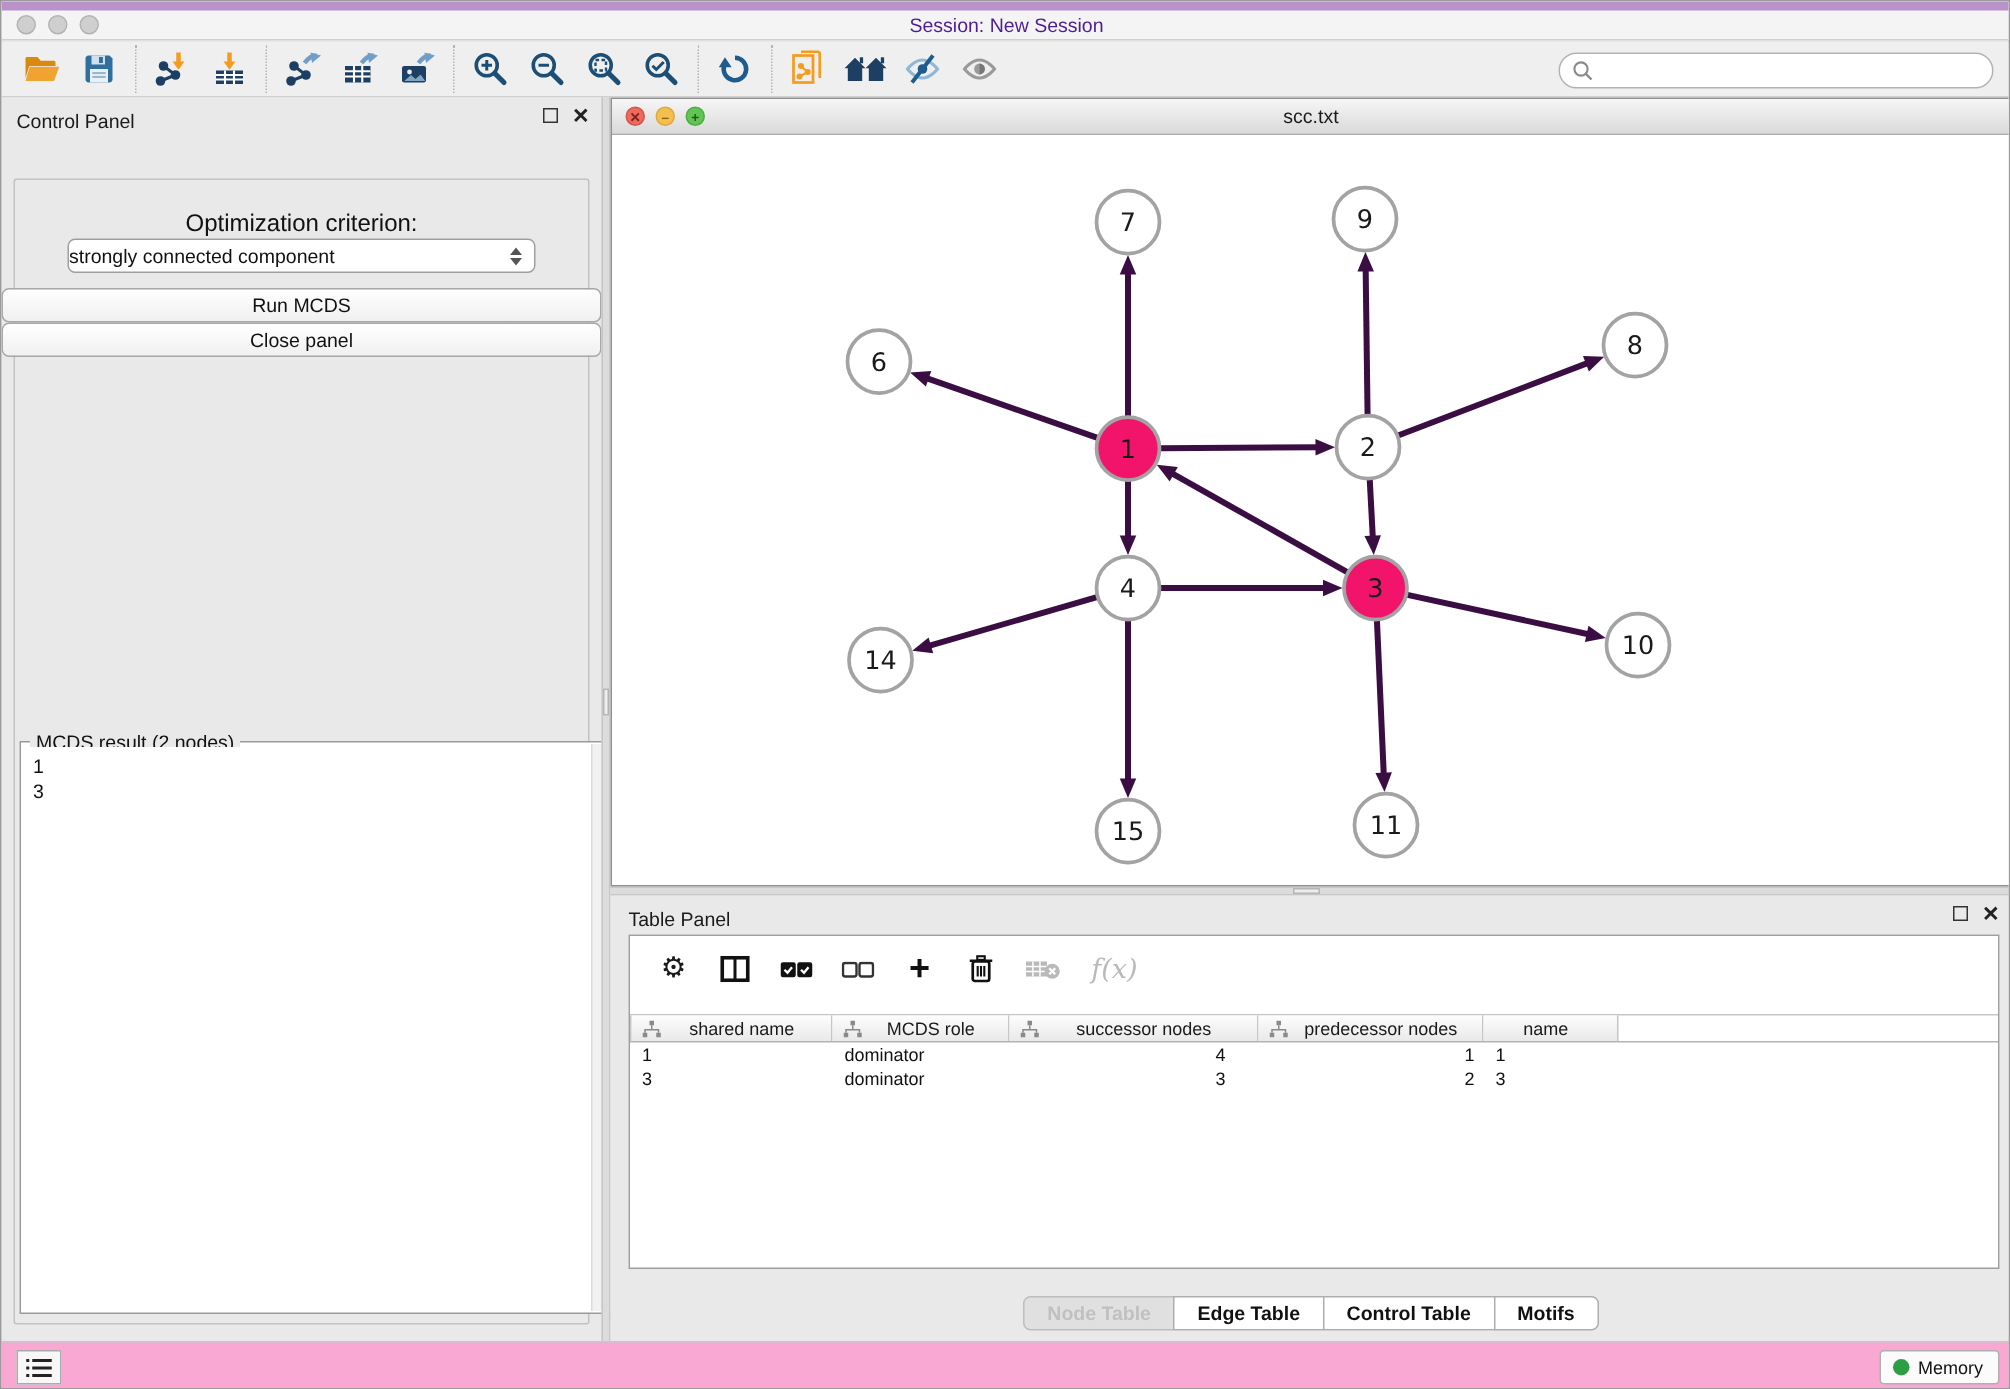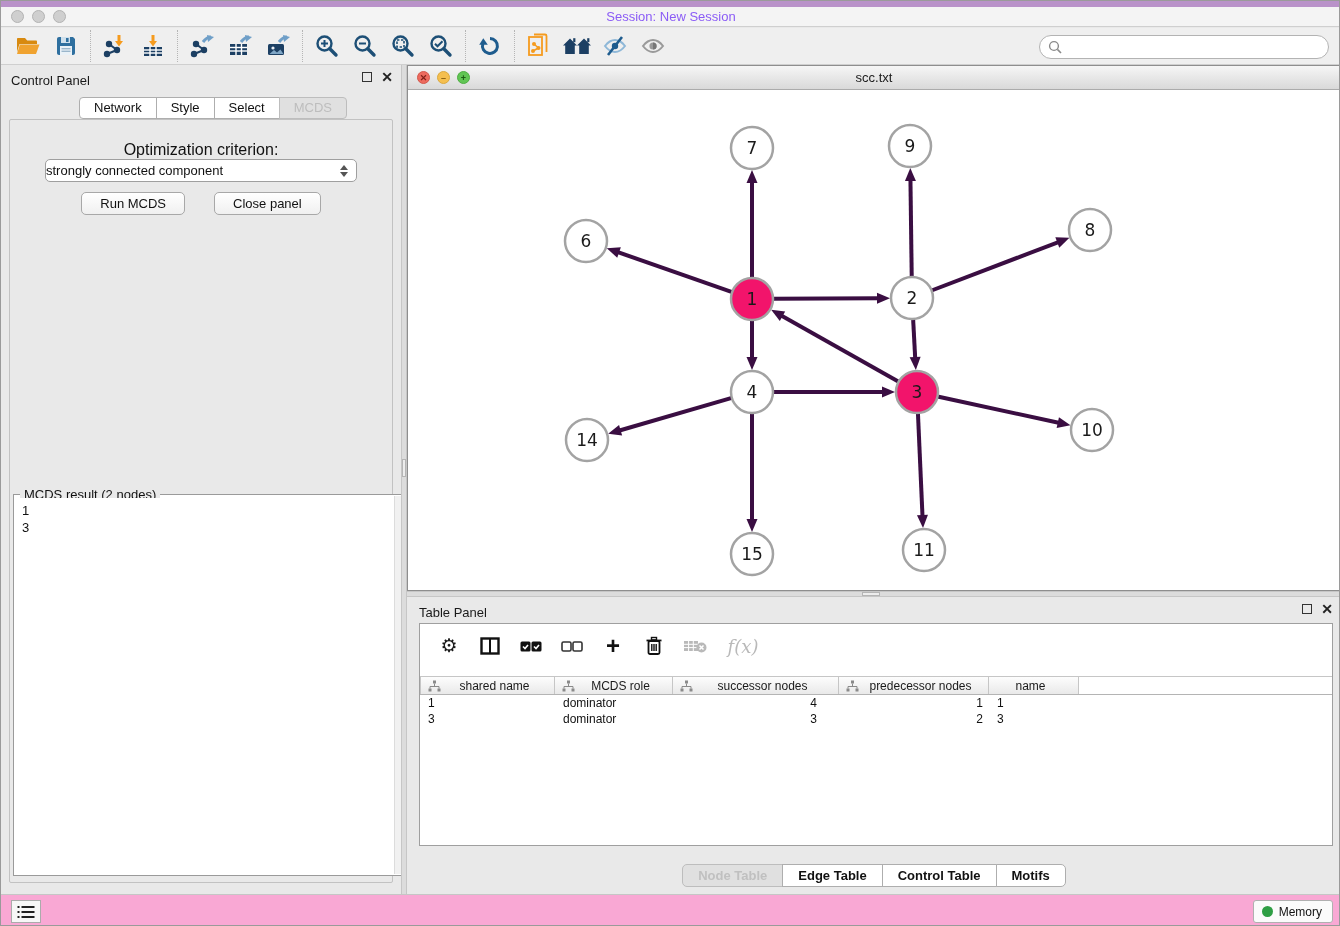--- a/index.html
+++ b/index.html
@@ -5,21 +5,21 @@
   * { box-sizing: border-box; margin: 0; padding: 0; }
   html,body { background:#ffffff; }
   body { font-family:"Liberation Sans", sans-serif; }
   .app { position:relative; width:1340px; height:926px; background:#e9e9e9; overflow:hidden; border:1px solid #9a9a9a; }
 
   
   .titlebar { position:absolute; left:0; top:0; width:1340px; height:26px; background:#f4f4f4; border-bottom:1px solid #cfcfcf; }
   .top-strip { position:absolute; left:0; top:0; width:100%; height:6px; background:#b992c9; }
   .tl-dots { position:absolute; left:10px; top:9px; display:flex; gap:8px; }
   .tl-dot { width:13px; height:13px; border-radius:50%; background:#cfcfcf; border:1px solid #b3b3b3; }
-  .win-title { position:absolute; left:0; right:0; top:8px; text-align:center; font-size:13px; color:#8b5cf6; }
+  .win-title { position:absolute; left:0; right:0; top:8px; text-align:center; font-size:13px; color:#4c1d95; }
 
   
   .toolbar { position:absolute; left:0; top:27px; width:1340px; height:37px; background:#efefef; border-bottom:1px solid #cfcfcf; display:flex; align-items:center; padding-left:8px; }
   .tbtn { width:38px; height:32px; background:none; border:none; display:flex; align-items:center; justify-content:center; cursor:default; }
   .tbtn svg { display:block; }
   .tsep { width:1px; height:32px; margin:0 5px; border-left:1px dotted #b5b5b5; }
   .search-box { position:absolute; right:12px; top:7px; width:290px; height:24px; background:#ffffff; border:1px solid #b3b3b3; border-radius:12px; display:flex; align-items:center; padding-left:8px; }
   .search-box input { border:none; outline:none; flex:1; height:18px; font-size:12px; background:transparent; margin-left:4px; }
 
   
@@ -36,21 +36,21 @@
   .cp-tab:last-child { border-top-right-radius:4px; border-bottom-right-radius:4px; }
   .cp-tab.selected { background:#e0e0e0; color:#bdbdbd; border-color:#bdbdbd; }
   .cp-content { position:absolute; left:8px; top:54px; width:384px; height:764px; border:1px solid #c2c2c2; border-radius:2px; }
 
   .opt-label { position:absolute; left:0; width:100%; top:76px; text-align:center; font-size:16px; color:#111; }
   .dropdown { position:absolute; left:44px; top:94px; width:312px; height:23px; background:#ffffff; border:1px solid #9f9f9f; border-radius:5px; font-size:13px; line-height:21px; color:#111; }
   .dd-stepper { position:absolute; right:7px; top:3px; width:11px; height:16px; display:flex; flex-direction:column; align-items:center; justify-content:center; gap:2px; }
   .dd-stepper i { display:block; width:0; height:0; border-left:4px solid transparent; border-right:4px solid transparent; }
   .dd-up { border-bottom:5px solid #555; }
   .dd-down { border-top:5px solid #555; }
-  .cp-buttons { position:absolute; left:0; width:100%; top:127px; display:flex; justify-content:center; gap:29px; }
+  .cp-buttons { position:absolute; left:0; width:100%; top:127px; display:flex; justify-content:center; gap:0;flex-direction:column; }
   .cp-button { height:23px; padding:0 18px; font-size:13px; color:#111; background:linear-gradient(#ffffff,#f0f0f0); border:1px solid #a8a8a8; border-radius:5px; }
 
   .groupbox { position:absolute; left:12px; top:429px; width:396px; height:382px; border:1px solid #9a9a9a; background:#ffffff; }
   .groupbox-title { position:absolute; left:6px; top:-8px; background:#e9e9e9; padding:0 4px; font-size:13px; color:#111; }
   .groupbox-inner { position:absolute; left:1px; top:3px; right:15px; bottom:1px; background:#fff; padding:4px 0 0 7px; }
   .result-line { font-size:13px; color:#111; line-height:17px; }
   .groupbox-scroll { position:absolute; top:1px; right:1px; bottom:1px; width:13px; background:#f1f1f1; border-left:1px solid #dcdcdc; }
 
   
   .v-splitter { position:absolute; left:400px; top:64px; width:6px; height:829px; background:#dcdcdc; border-left:1px solid #c6c6c6; border-right:1px solid #c6c6c6; }
@@ -288,26 +288,20 @@
     </div>
   </div>
 
   <div class="control-panel">
     <div class="panel-header">
       <div class="panel-title">Control Panel</div>
       <div class="panel-btns">
         <div class="float-btn"></div>
         <div class="close-btn">✕</div>
       </div>
-    </div>
-    <div class="cp-tabs">
-      <div class="cp-tab">Network</div>
-      <div class="cp-tab">Style</div>
-      <div class="cp-tab">Select</div>
-      <div class="cp-tab selected">MCDS</div>
     </div>
     <div class="cp-content"></div>
 
     <div class="opt-label">Optimization criterion:</div>
     <div class="dropdown">
       <span>strongly connected component</span>
       <span class="dd-stepper">
           <i class="dd-up"></i>
           <i class="dd-down"></i>
         </span>

